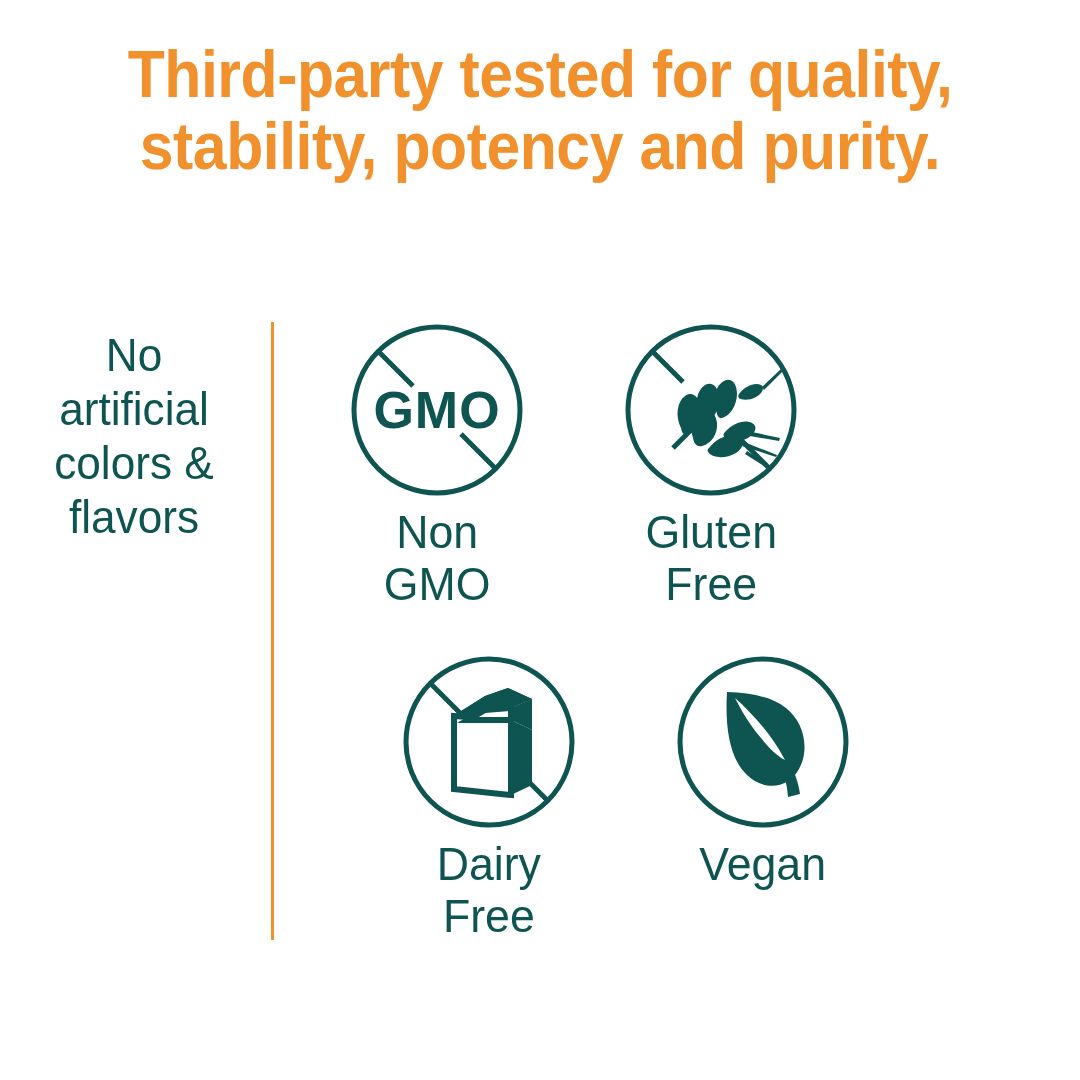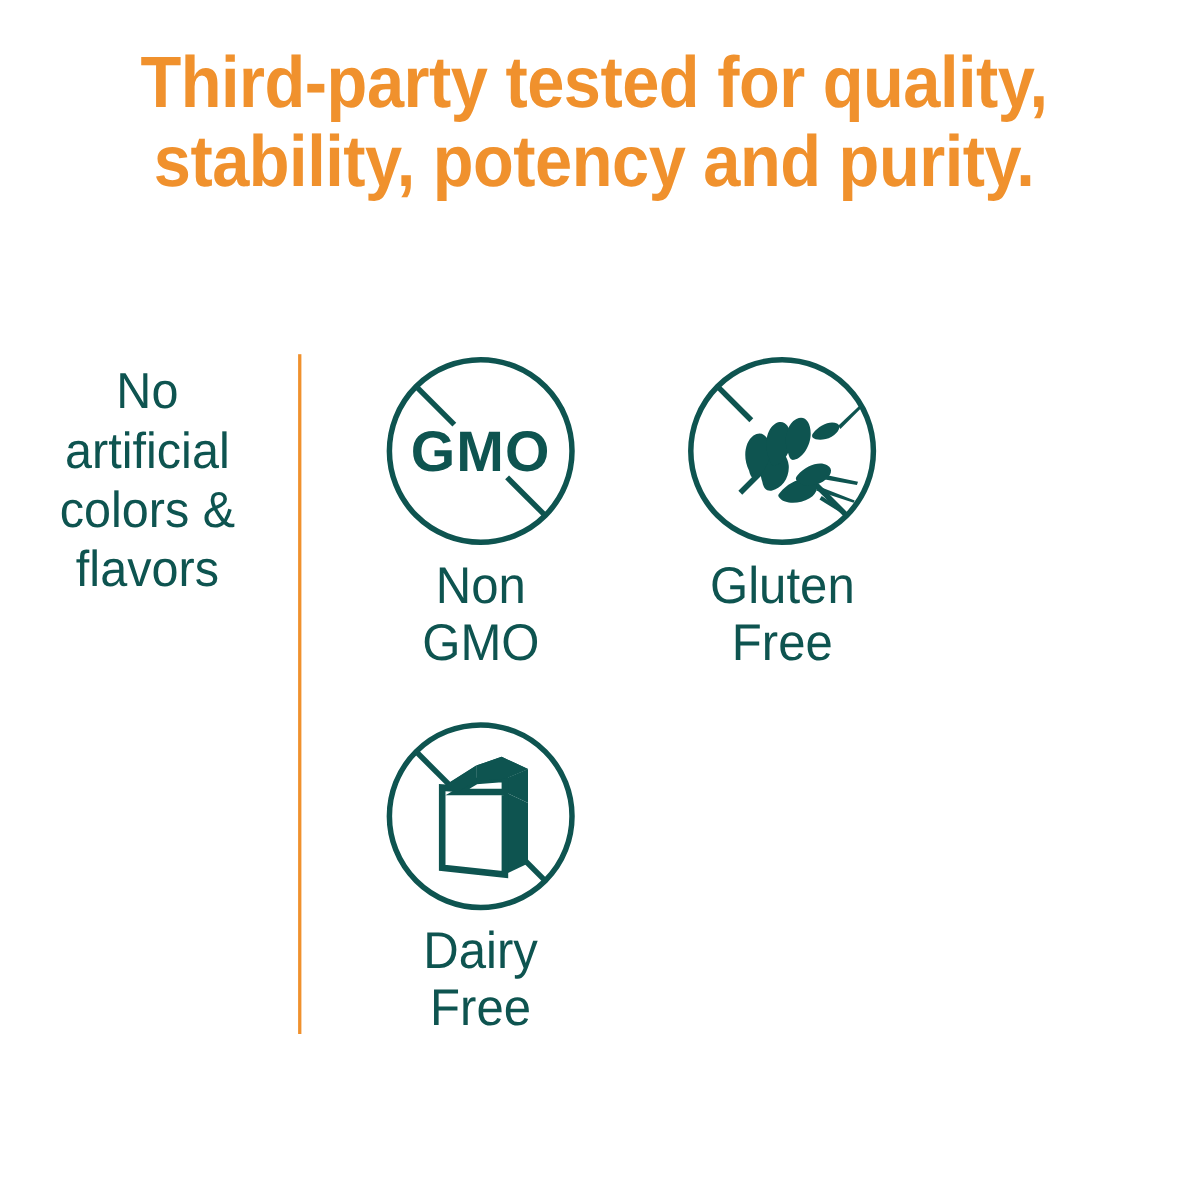--- a/index.html
+++ b/index.html
@@ -66,21 +66,21 @@
   #badge-grid {
     position: absolute;
     left: 300px;
     top: 320px;
     width: 600px;
   }
   .badge-row {
     display: flex;
     flex-direction: row;
   }
-  .badge-row.row-2 { margin-top: 42px; }
+  .badge-row.row-2 { margin-top: 42px; justify-content: flex-end; }
   .badge {
     width: 274px;
     display: flex;
     flex-direction: column;
     align-items: center;
   }
   .badge-mark {
     width: 180px;
     height: 180px;
     display: block;
@@ -194,15 +194,34 @@
           <path d="M86,44 L109,36 L133,47 L112,56 L86,58 Z" fill="#0E5450"></path>
           <path d="M55,64 L69,68 L86,58 L86,44 Z" fill="#0E5450"></path>
         </g>
       </svg>
       <div class="badge-label">
         <span class="bl-line">Dairy</span>
         <span class="bl-line">Free</span>
       </div>
     </div>
 
+    <div class="badge">
+      <svg class="badge-mark" viewBox="0 0 180 180">
+        <circle cx="90" cy="90" r="83" fill="none" stroke="#0E5450" stroke-width="5"></circle>
+        <g fill="#0E5450">
+
+          <path d="M54,40 C52,74 56,106 74,123 C92,140 116,136 126,117
+                   C137,97 131,70 113,56 C99,45 79,41 54,40 Z"></path>
+
+          <path d="M104,110 C110,118 114,130 115,145 L127,142
+                   C125,128 120,115 112,105 Z"></path>
+        </g>
+
+        <path d="M62,46 C80,62 98,82 112,108 C104,104 96,96 88,86
+                 C76,72 68,58 62,46 Z" fill="#ffffff"></path>
+      </svg>
+      <div class="badge-label">
+        <span class="bl-line">Vegan</span>
+      </div>
+    </div>
 
   </div>
 </div>
 
 </body></html>

